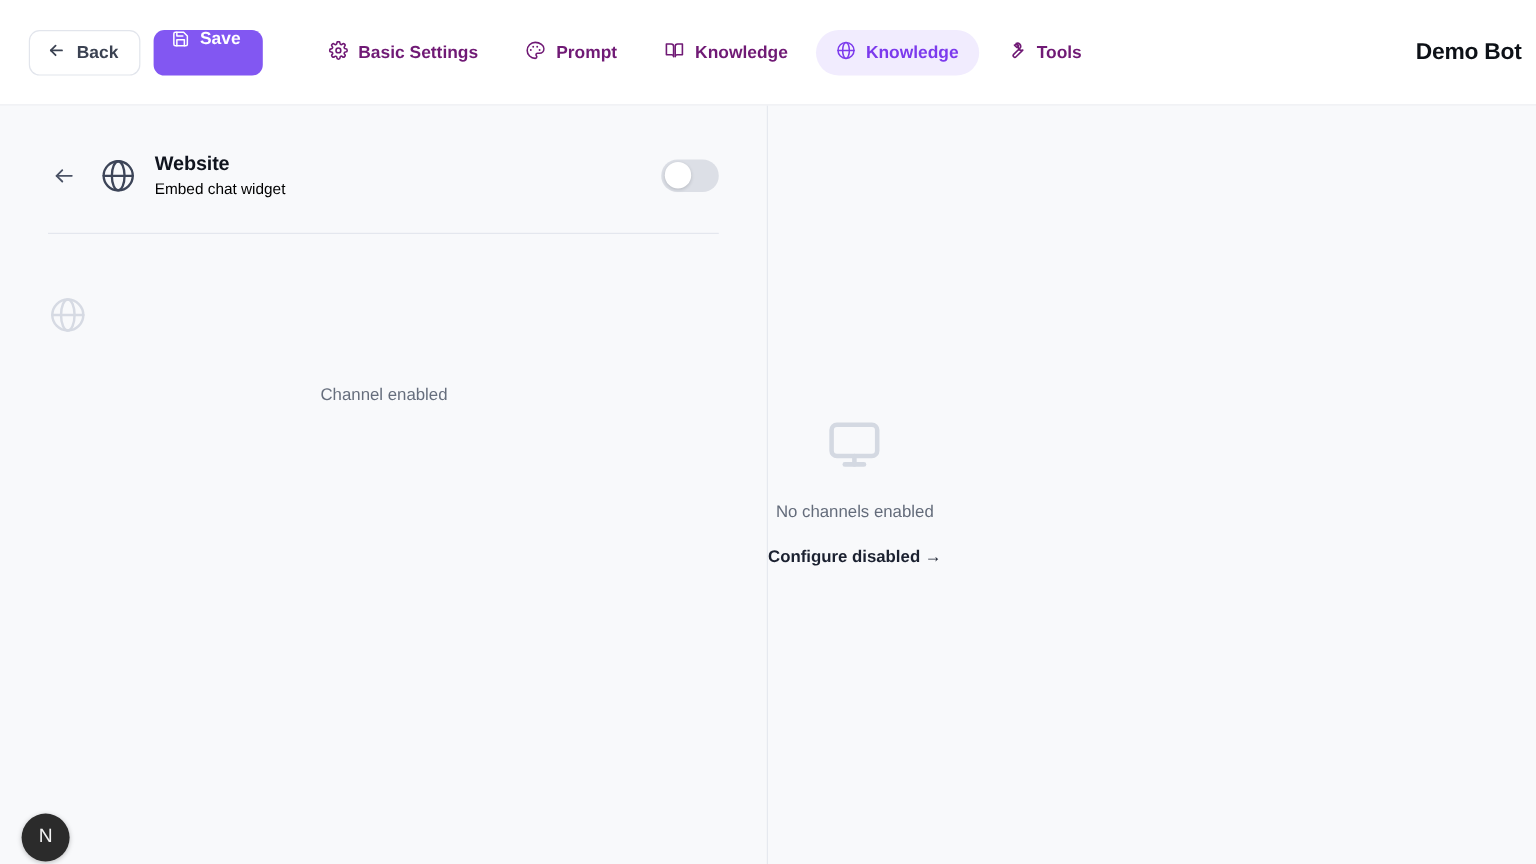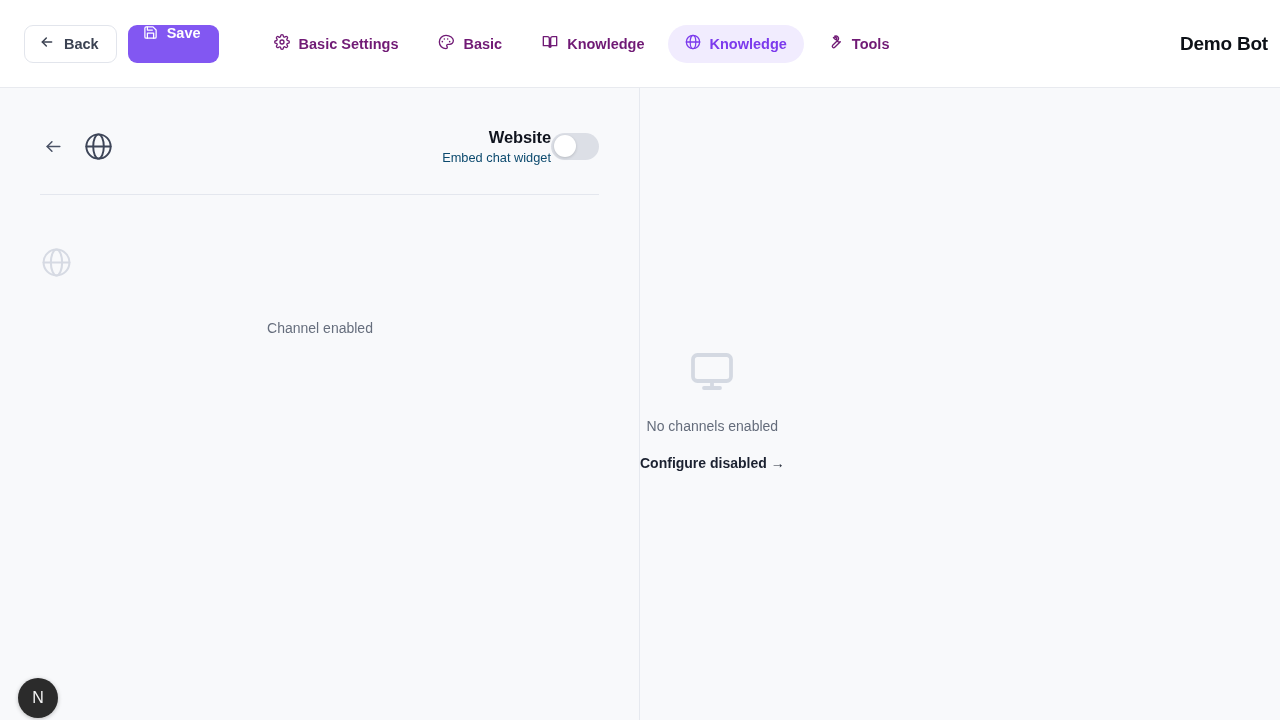--- a/index.html
+++ b/index.html
@@ -123,21 +123,20 @@
     align-items: center;
     justify-content: flex-start;
   }
 
   
   .chan-head {
     display: flex;
     align-items: center;
     padding: 26px 40px 0 40px;
     height: 90px;
-    text-align: right;
   }
 
   .back-arrow {
     width: 26px;
     height: 26px;
     display: inline-flex;
     align-items: center;
     justify-content: center;
     color: #4a5265;
     cursor: pointer;
@@ -160,21 +159,21 @@
   .chan-name {
     font-size: 16.5px;
     font-weight: 700;
     color: #10141e;
     line-height: 1.25;
     letter-spacing: -0.1px;
   }
 
   .chan-sub {
     font-size: 12.8px;
-    color: #0c4a6e;
+    color: #000000;
     margin-top: 3px;
     line-height: 1.2;
   }
 
   .toggle {
     width: 48px;
     height: 27px;
     border-radius: 14px;
     background: #dcdfe6;
     position: relative;
@@ -307,21 +306,21 @@
     <button class="tab">
       <span>
         <svg width="16" height="16" viewBox="0 0 24 24" fill="none" stroke="currentColor" stroke-width="2" stroke-linecap="round" stroke-linejoin="round">
           <path d="M12 2C6.5 2 2 6.5 2 12s4.5 10 10 10c1.1 0 2-.9 2-2 0-.5-.2-1-.5-1.3-.3-.4-.5-.8-.5-1.2 0-1.1.9-2 2-2h2.4c3.1 0 5.6-2.5 5.6-5.6C23 6.2 18.1 2 12 2z"></path>
           <circle cx="6.5" cy="11.5" r="1.2" fill="currentColor" stroke="none"></circle>
           <circle cx="9.5" cy="7.5" r="1.2" fill="currentColor" stroke="none"></circle>
           <circle cx="14.5" cy="7.5" r="1.2" fill="currentColor" stroke="none"></circle>
           <circle cx="17.5" cy="11.5" r="1.2" fill="currentColor" stroke="none"></circle>
         </svg>
       </span>
-      <span>Basic</span>
+      <span>Prompt</span>
     </button>
 
     <button class="tab">
       <span>
         <svg width="16" height="16" viewBox="0 0 24 24" fill="none" stroke="currentColor" stroke-width="2" stroke-linecap="round" stroke-linejoin="round">
           <path d="M2 4h6a3 3 0 0 1 3 3v13a2.5 2.5 0 0 0-2.5-2.5H2z"></path>
           <path d="M22 4h-6a3 3 0 0 0-3 3v13a2.5 2.5 0 0 1 2.5-2.5H22z"></path>
         </svg>
       </span>
       <span>Knowledge</span>

